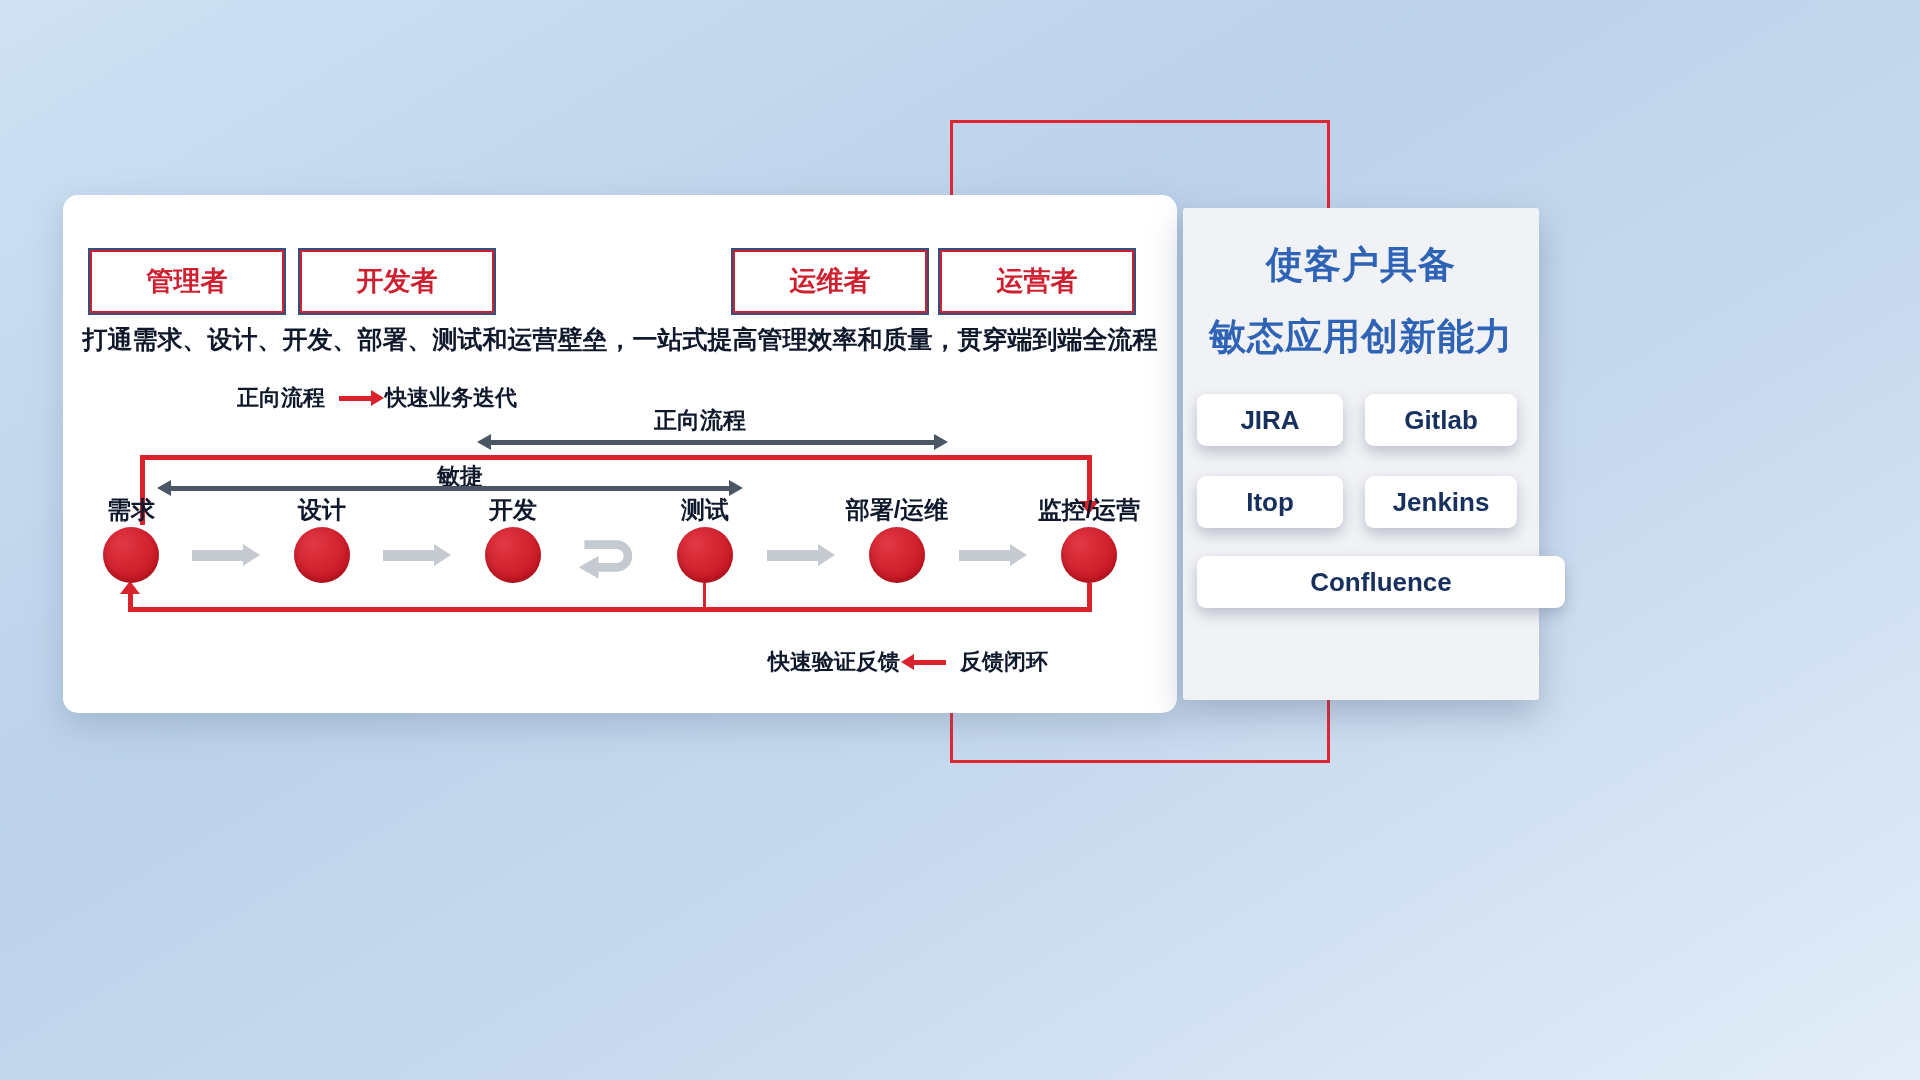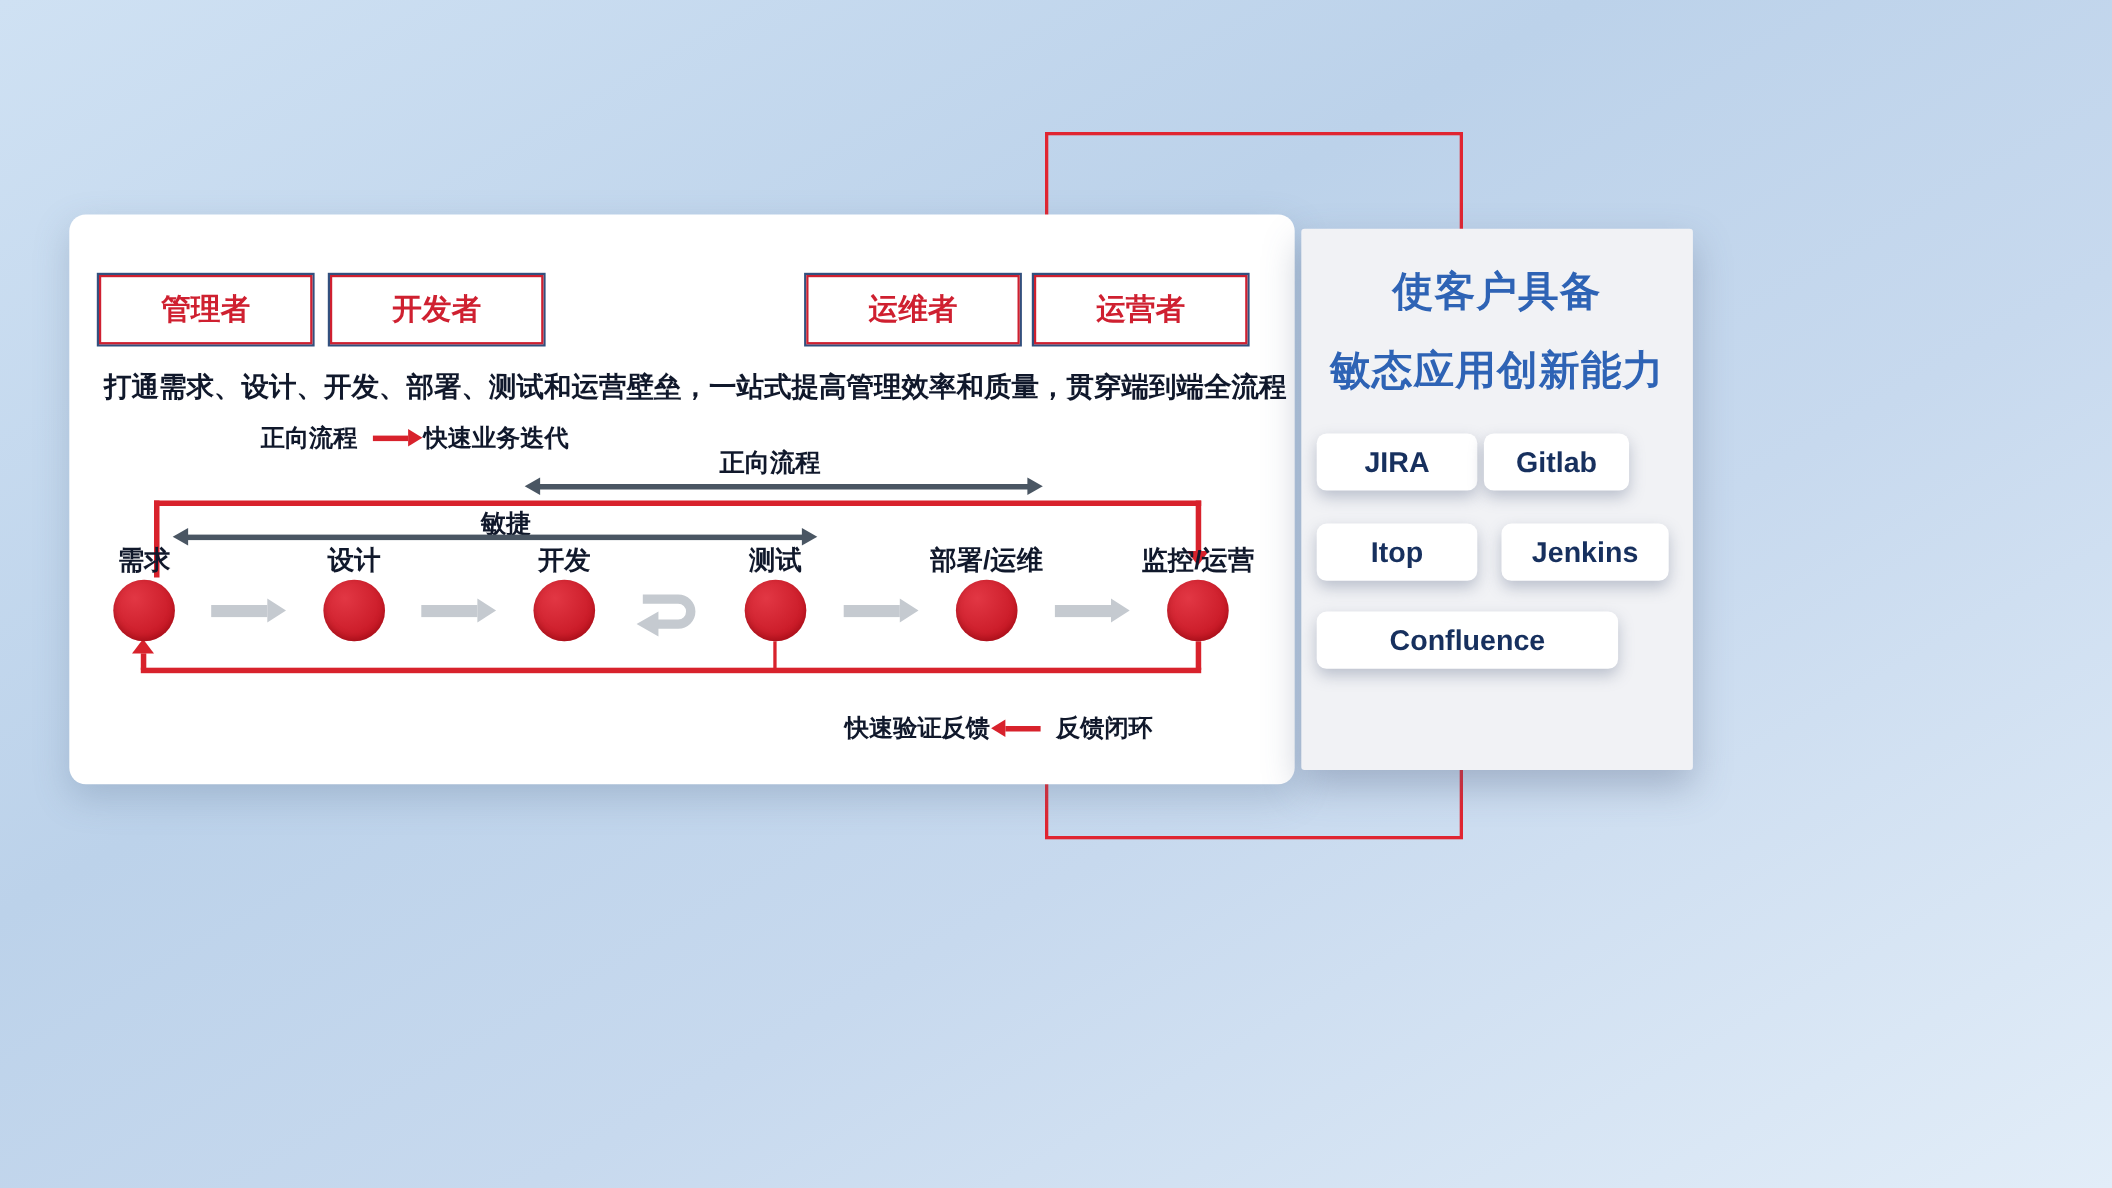--- a/index.html
+++ b/index.html
@@ -24,21 +24,21 @@
   }
 
   .role-box{
     position:absolute;top:55px;width:190px;height:59px;
     border:2px solid #cf2030;box-shadow:0 0 0 2px #33507e;
     color:#cf2030;font-size:27px;font-weight:700;
     text-align:center;line-height:59px;background:#fff;
   }
 
   .subtitle{
-    position:absolute;left:0;top:128px;width:1114px;margin:12px;
+    position:absolute;left:0;top:128px;width:1114px;margin:0;
     text-align:center;font-size:25px;font-weight:700;color:#10182b;
   }
 
   .legend{position:absolute;display:flex;align-items:center;gap:14px;
     font-size:22px;font-weight:700;color:#10182b;z-index:6;}
 
   .arrow-right-red{display:inline-block;position:relative;width:32px;height:5px;background:#d8222c;}
   .arrow-right-red::after{content:"";position:absolute;right:-13px;top:-6px;
     border:8px solid transparent;border-left:13px solid #d8222c;border-right:0;}
   .arrow-left-red{display:inline-block;position:relative;width:32px;height:5px;background:#d8222c;}
@@ -165,19 +165,19 @@
       <span>反馈闭环</span>
     </div>
 
   </section>
 
   <aside class="side-panel">
     <div class="panel-title" style="top:32px">使客户具备</div>
     <div class="panel-title" style="top:104px">敏态应用创新能力</div>
 
     <div class="tool-chip" style="left:14px;top:186px;width:146px">JIRA</div>
-    <div class="tool-chip" style="left:166px;top:186px;width:132px">Gitlab</div>
+    <div class="tool-chip" style="left:182px;top:186px;width:152px">Gitlab</div>
     <div class="tool-chip" style="left:14px;top:268px;width:146px">Itop</div>
     <div class="tool-chip" style="left:182px;top:268px;width:152px">Jenkins</div>
-    <div class="tool-chip" style="left:14px;top:348px;width:274px">Confluence</div>
+    <div class="tool-chip" style="left:14px;top:348px;width:368px">Confluence</div>
   </aside>
 
 </div>
 
 </body></html>

